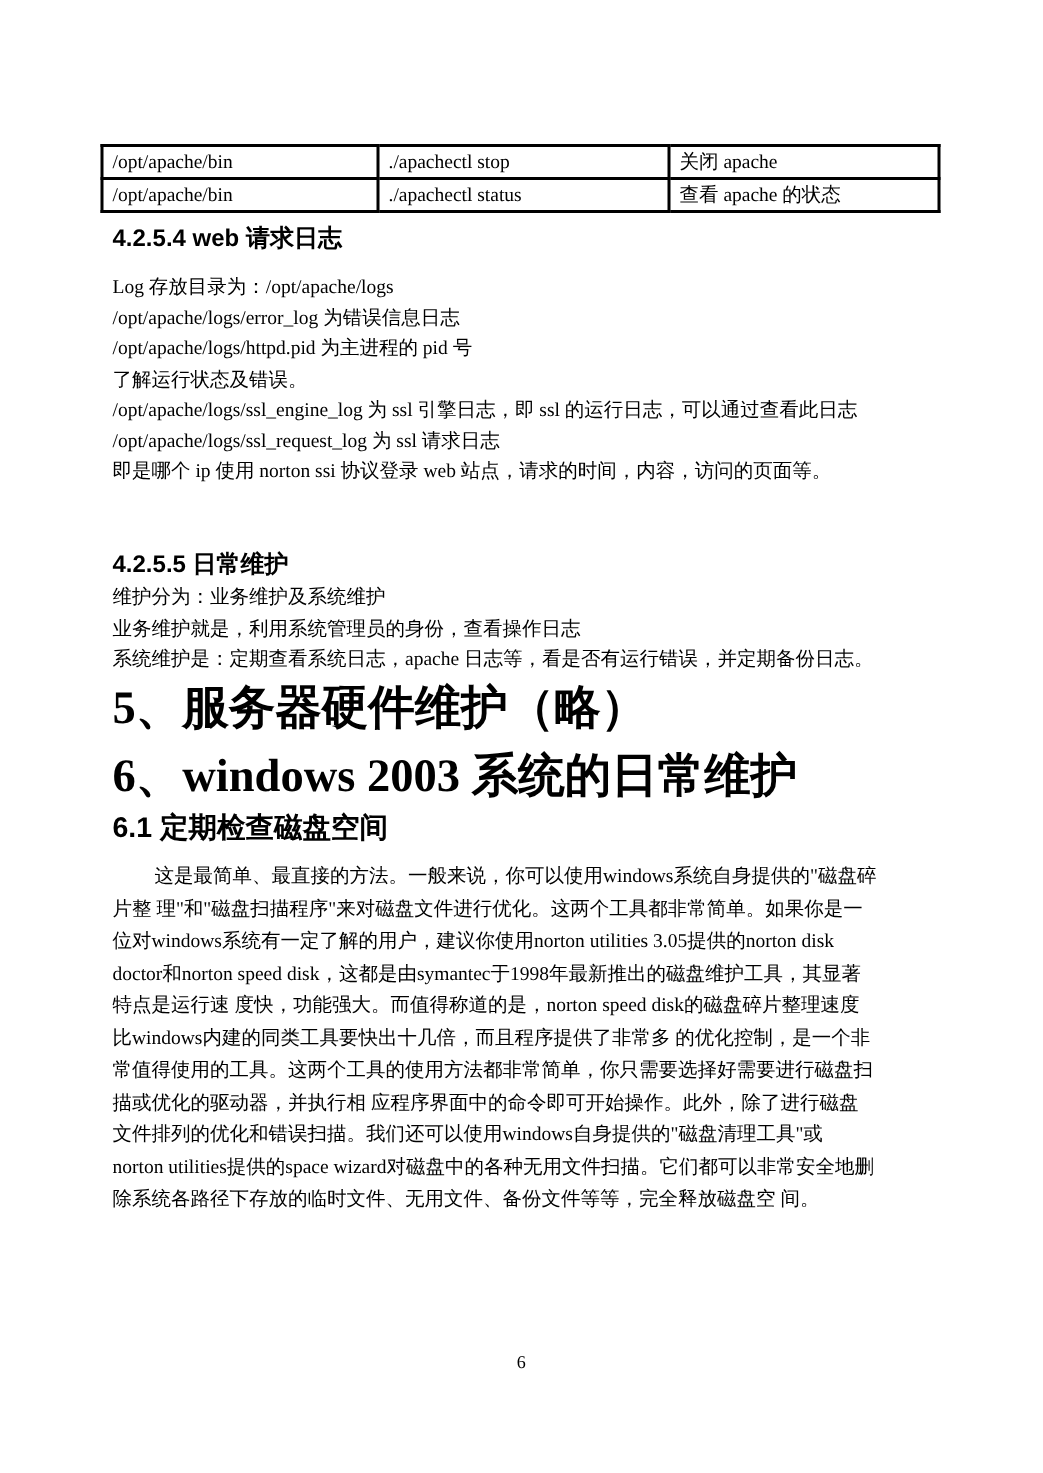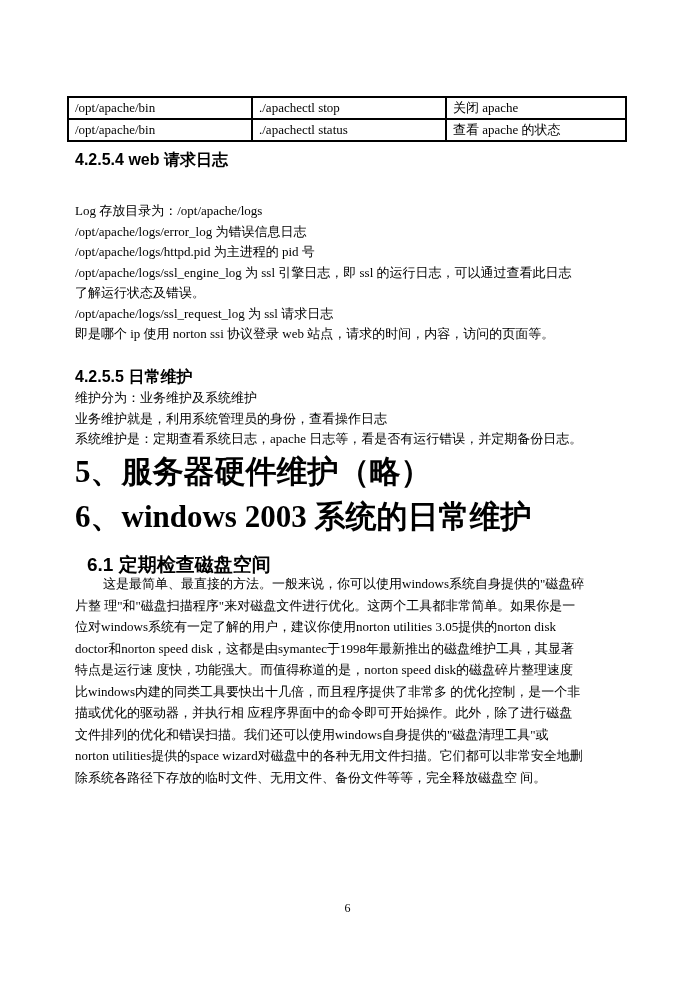--- a/index.html
+++ b/index.html
@@ -22,21 +22,21 @@
     }
     .body-lines { position: absolute; left: 75px; width: 550px; font-family: "Liberation Serif", serif; font-size: 13px; }
     .body-lines .line { height: 20.5px; line-height: 20.5px; white-space: nowrap; }
 
     .h1 {
       position: absolute; left: 75px; font-family: "Liberation Serif", serif;
       font-weight: bold; font-size: 31px; line-height: 40px; margin: 0; white-space: nowrap;
     }
     .h2 {
       position: absolute; left: 75px; font-family: "Liberation Sans", sans-serif;
-      font-weight: bold; font-size: 19px; line-height: 24px; margin: 12px;
+      font-weight: bold; font-size: 19px; line-height: 24px; margin: 0;
     }
     .para {
       position: absolute; left: 75px; top: 573px; width: 550px;
       font-family: "Liberation Serif", serif; font-size: 13px; line-height: 21.5px;
     }
     .para .line { height: 21.5px; white-space: nowrap; }
     .para .line.indent { padding-left: 28px; }
 
     .page-number {
       position: absolute; left: 0; width: 695px; top: 901px; text-align: center;
@@ -57,26 +57,26 @@
       </tr>
       <tr>
         <td class="c1">/opt/apache/bin</td>
         <td class="c2">./apachectl status</td>
         <td class="c3">查看 apache 的状态</td>
       </tr>
     </tbody>
   </table>
 
   <h4 class="h4" style="top:150px;">4.2.5.4 web 请求日志</h4>
-  <div class="body-lines" style="top:181px;margin-top:20px;">
+  <div class="body-lines" style="top:181px;">
     <div class="line">Log 存放目录为：/opt/apache/logs</div>
     <div class="line">/opt/apache/logs/error_log 为错误信息日志</div>
     <div class="line">/opt/apache/logs/httpd.pid 为主进程的 pid 号</div>
+    <div class="line">了解运行状态及错误。</div>
     <div class="line">/opt/apache/logs/ssl_engine_log  为 ssl 引擎日志，即 ssl 的运行日志，可以通过查看此日志</div>
-    <div class="line">了解运行状态及错误。</div>
     <div class="line">/opt/apache/logs/ssl_request_log  为 ssl 请求日志</div>
     <div class="line">即是哪个 ip 使用 norton ssi 协议登录 web 站点，请求的时间，内容，访问的页面等。</div>
   </div>
 
   <h4 class="h4" style="top:367px;">4.2.5.5  日常维护</h4>
   <div class="body-lines" style="top:388px;">
     <div class="line">维护分为：业务维护及系统维护</div>
     <div class="line">业务维护就是，利用系统管理员的身份，查看操作日志</div>
     <div class="line">系统维护是：定期查看系统日志，apache 日志等，看是否有运行错误，并定期备份日志。</div>
   </div>
@@ -85,20 +85,21 @@
   <h1 class="h1" style="top:497px;">6、windows 2003 系统的日常维护</h1>
 
   <h2 class="h2" style="top:541px;">6.1  定期检查磁盘空间</h2>
   <div class="para">
     <div class="line indent">这是最简单、最直接的方法。一般来说，你可以使用windows系统自身提供的"磁盘碎</div>
     <div class="line">片整  理"和"磁盘扫描程序"来对磁盘文件进行优化。这两个工具都非常简单。如果你是一</div>
     <div class="line">位对windows系统有一定了解的用户，建议你使用norton utilities 3.05提供的norton disk</div>
     <div class="line">doctor和norton speed disk，这都是由symantec于1998年最新推出的磁盘维护工具，其显著</div>
     <div class="line">特点是运行速  度快，功能强大。而值得称道的是，norton speed disk的磁盘碎片整理速度</div>
     <div class="line">比windows内建的同类工具要快出十几倍，而且程序提供了非常多  的优化控制，是一个非</div>
+    <div class="line">常值得使用的工具。这两个工具的使用方法都非常简单，你只需要选择好需要进行磁盘扫</div>
     <div class="line">描或优化的驱动器，并执行相  应程序界面中的命令即可开始操作。此外，除了进行磁盘</div>
     <div class="line">文件排列的优化和错误扫描。我们还可以使用windows自身提供的"磁盘清理工具"或</div>
     <div class="line">norton utilities提供的space wizard对磁盘中的各种无用文件扫描。它们都可以非常安全地删</div>
     <div class="line">除系统各路径下存放的临时文件、无用文件、备份文件等等，完全释放磁盘空  间。</div>
   </div>
 
   <div class="page-number">6</div>
 </div>
 
 </body></html>

